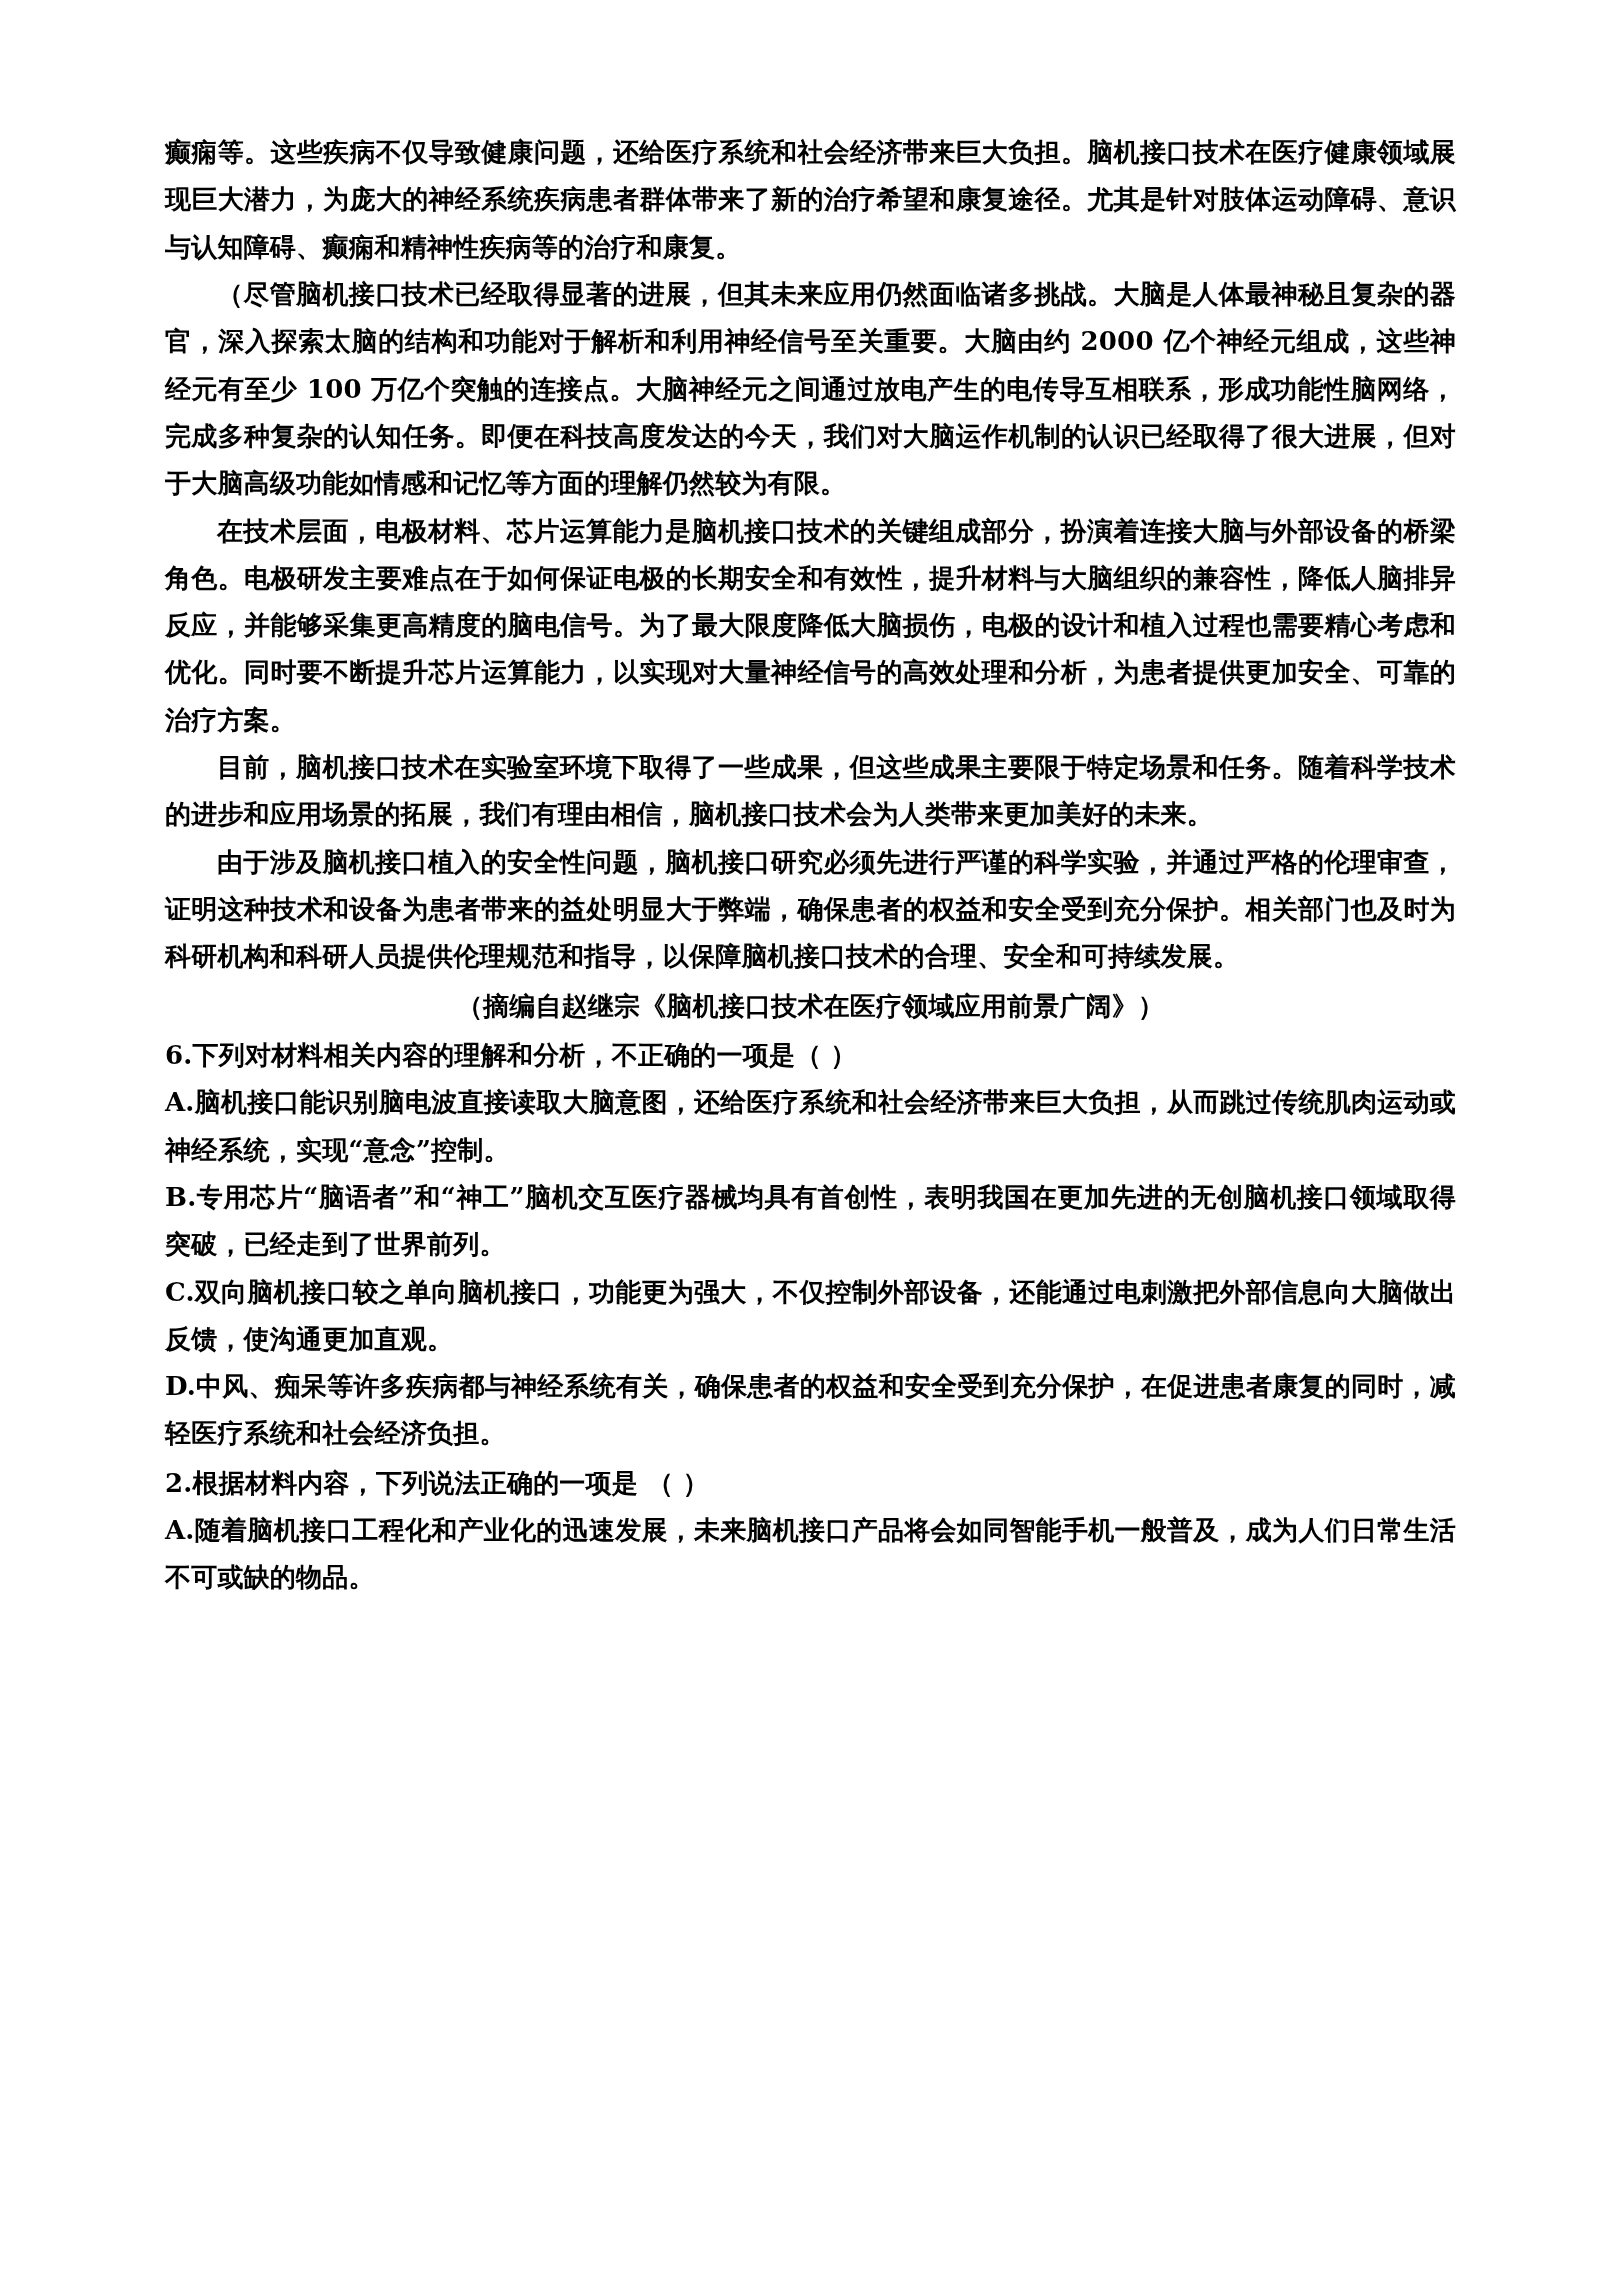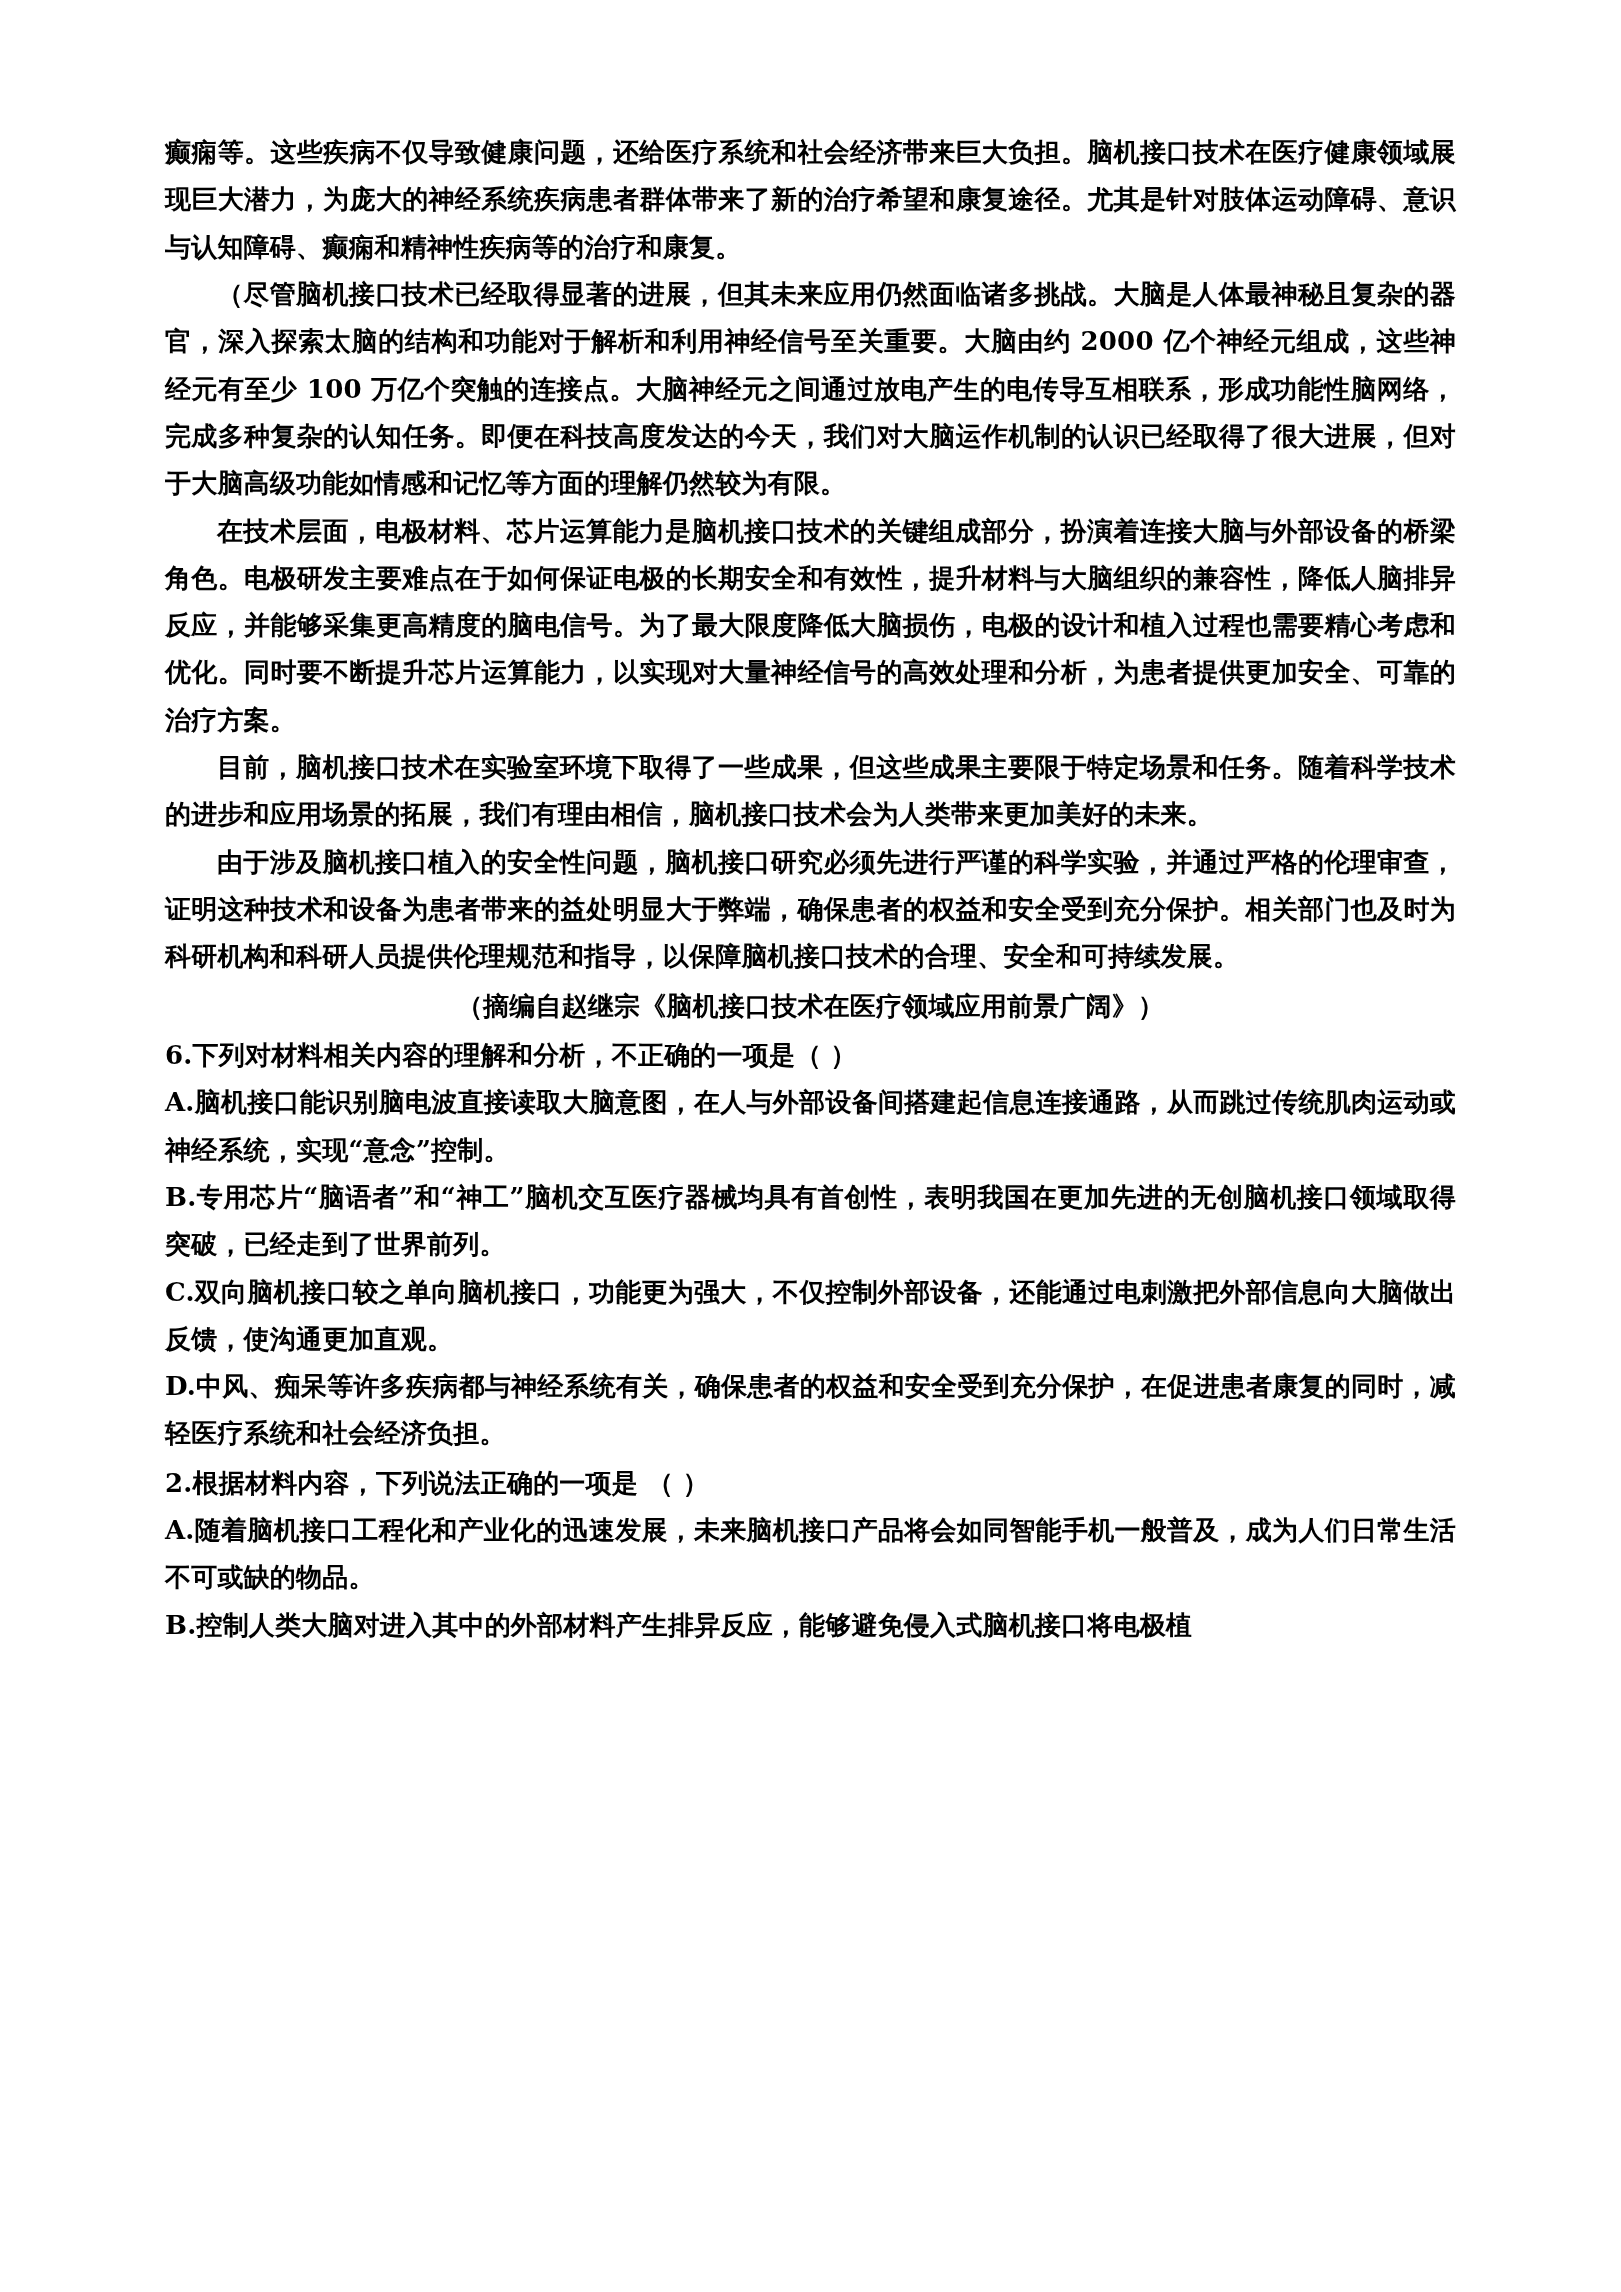--- a/index.html
+++ b/index.html
@@ -57,24 +57,23 @@
 
     <p class="para indent">在技术层面，电极材料、芯片运算能力是脑机接口技术的关键组成部分，扮演着连接大脑与外部设备的桥梁角色。电极研发主要难点在于如何保证电极的长期安全和有效性，提升材料与大脑组织的兼容性，降低人脑排异反应，并能够采集更高精度的脑电信号。为了最大限度降低大脑损伤，电极的设计和植入过程也需要精心考虑和优化。同时要不断提升芯片运算能力，以实现对大量神经信号的高效处理和分析，为患者提供更加安全、可靠的治疗方案。</p>
 
     <p class="para indent">目前，脑机接口技术在实验室环境下取得了一些成果，但这些成果主要限于特定场景和任务。随着科学技术的进步和应用场景的拓展，我们有理由相信，脑机接口技术会为人类带来更加美好的未来。</p>
 
     <p class="para indent">由于涉及脑机接口植入的安全性问题，脑机接口研究必须先进行严谨的科学实验，并通过严格的伦理审查，证明这种技术和设备为患者带来的益处明显大于弊端，确保患者的权益和安全受到充分保护。相关部门也及时为科研机构和科研人员提供伦理规范和指导，以保障脑机接口技术的合理、安全和可持续发展。</p>
 
     <p class="source-line">（摘编自赵继宗《脑机接口技术在医疗领域应用前景广阔》）</p>
 
     <p class="q-line">6.下列对材料相关内容的理解和分析，不正确的一项是（    ）</p>
-    <p class="opt">A.脑机接口能识别脑电波直接读取大脑意图，在人与外部设备间搭建起信息连接通路，从而跳过传统肌肉运动或神经系统，实现“意念”控制。</p>
+    <p class="opt">A.脑机接口能识别脑电波直接读取大脑意图，还给医疗系统和社会经济带来巨大负担，从而跳过传统肌肉运动或神经系统，实现“意念”控制。</p>
     <p class="opt">B.专用芯片“脑语者”和“神工”脑机交互医疗器械均具有首创性，表明我国在更加先进的无创脑机接口领域取得突破，已经走到了世界前列。</p>
     <p class="opt">C.双向脑机接口较之单向脑机接口，功能更为强大，不仅控制外部设备，还能通过电刺激把外部信息向大脑做出反馈，使沟通更加直观。</p>
     <p class="opt">D.中风、痴呆等许多疾病都与神经系统有关，确保患者的权益和安全受到充分保护，在促进患者康复的同时，减轻医疗系统和社会经济负担。</p>
 
     <p class="q-line">2.根据材料内容，下列说法正确的一项是  （    ）</p>
     <p class="opt">A.随着脑机接口工程化和产业化的迅速发展，未来脑机接口产品将会如同智能手机一般普及，成为人们日常生活不可或缺的物品。</p>
-    <p class="opt">B.控制人类大脑对进入其中的外部材料产生排异反应，能够避免侵入式脑机接口将电极植</p>
 
   </div>
 </div>
 
 
 </body></html>

